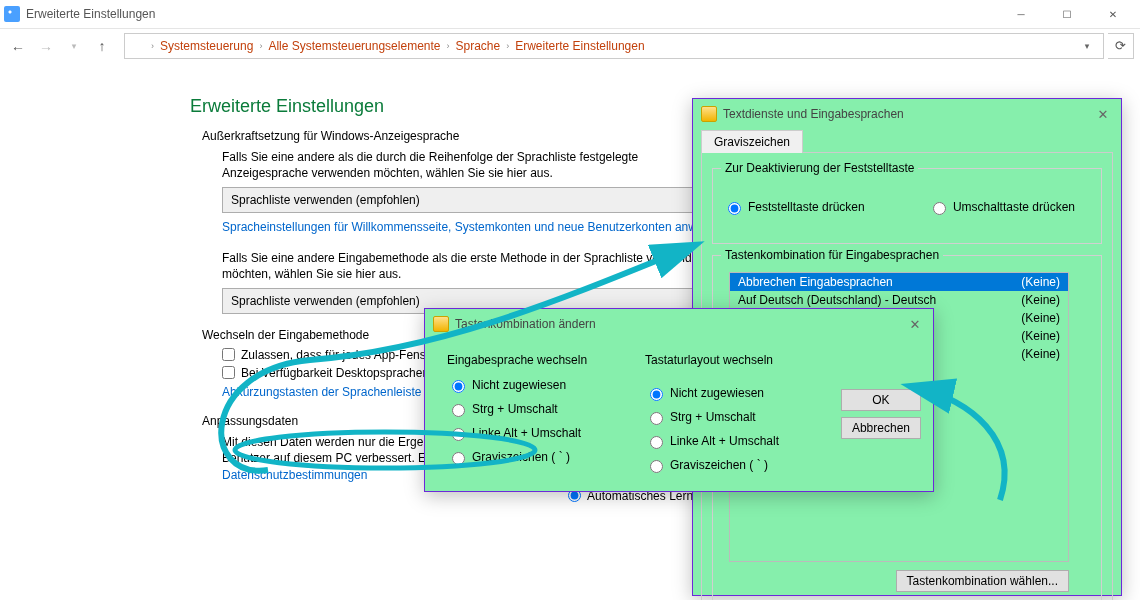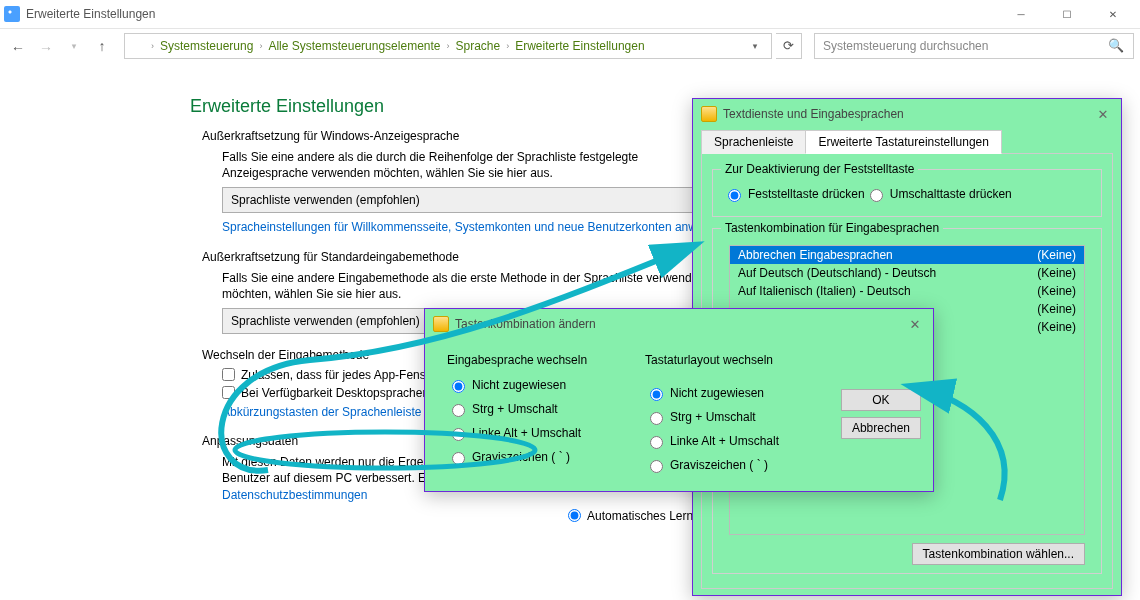--- a/index.html
+++ b/index.html
@@ -9,43 +9,43 @@
   .titlebar .winicon{ width:16px;height:16px;background:#4aa0ff;border-radius:2px;display:inline-block;margin-right:6px;position:relative;}
   .titlebar .winicon::after{content:"";position:absolute;left:2px;top:2px;width:12px;height:12px;background:radial-gradient(circle at 4px 4px,#fff 1px,transparent 2px);}
   .title{color:#555;}
   .wincontrols{margin-left:auto;display:flex;}
   .wincontrols div{width:46px;height:28px;display:flex;align-items:center;justify-content:center;color:#555;font-size:10px;}
   
   .navbar{height:34px;border-top:1px solid #e5e5e5;display:flex;align-items:center;padding:0 6px;gap:4px;}
   .navbtn{width:24px;height:24px;display:flex;align-items:center;justify-content:center;color:#555;font-size:14px;}
   .navbtn.disabled{color:#bbb;}
   .breadcrumb{display:flex;align-items:center;flex:1;border:1px solid #ccc;height:26px;margin-left:6px;padding:0 6px;gap:6px;}
-  .breadcrumb .crumb{color:#4d7c0f;}
+  .breadcrumb .crumb{color:#c2410c;}
   .breadcrumb .sep{color:#888;font-size:9px;}
   .dropdownbtn{width:20px;text-align:center;color:#666;font-size:9px;margin-left:auto;}
   .refresh{width:26px;height:26px;border:1px solid #ccc;border-left:none;display:flex;align-items:center;justify-content:center;color:#555;font-size:13px;}
   .search{width:320px;height:26px;border:1px solid #ccc;margin-left:8px;display:flex;align-items:center;padding:0 8px;color:#888;}
   .search .sicon{margin-left:auto;font-size:13px;color:#888;}
   
   .content{padding:20px 40px 0 190px;position:relative;}
   h1{color:#0a7b3a;font-weight:400;font-size:18px;margin:14px 0 12px 0;}
   .section-title{margin:6px 0 6px 12px;font-size:12px;}
   .bodytext{padding-left:32px;font-size:12px;color:#000;line-height:1.35;}
   .combo{border:1px solid #adadad;background:#efefef;height:26px;width:520px;margin:6px 0 6px 32px;padding:0 8px;display:flex;align-items:center;}
   .link{color:#0066cc;}
   .chk{display:flex;align-items:center;gap:6px;margin:4px 0 4px 32px;}
   .chk input{margin:0;}
   
   .dialog{position:absolute;background:#86efac;border:1px solid #6d28d9;box-shadow:0 4px 18px rgba(0,0,0,.25);}
   .dialog .dtitle{height:30px;display:flex;align-items:center;padding:0 8px;font-size:12px;color:#444;}
   .dialog .dtitle .dicon{width:16px;height:16px;background:linear-gradient(#ffe08a,#f2b400);border:1px solid #c9a200;border-radius:2px;margin-right:6px;}
   .dialog .close{margin-left:auto;width:20px;text-align:center;color:#666;font-size:13px;}
-  fieldset{border:1px solid #d0d0d0;margin:4px 10px;padding:6px 8px 10px 8px;}
+  fieldset{border:1px solid #d0d0d0;margin:4px 10px;padding:6px 24px 10px 8px;}
   legend{font-size:12px;padding:0 4px;}
-  .radio-row{display:flex;margin:4px 2px;}
+  .radio-row{display:flex;gap:60px;margin:18px 2px;justify-content:space-between;}
   .radio-row label, .radio-col label{display:flex;align-items:center;gap:4px;font-size:12px;}
   .radio-col{display:flex;flex-direction:column;gap:8px;padding:4px 2px;}
   .tabs{display:flex;border-bottom:1px solid #ccc;margin:0 8px;}
   .tabs .tab{border:1px solid #ccc;border-bottom:none;padding:4px 12px;margin-right:-1px;background:#f0f0f0;position:relative;top:1px;}
   .tabs .tab.active{background:#fff;border-bottom:1px solid #fff;}
   .tabcontent{border:1px solid #ccc;border-top:none;margin:0 8px 8px 8px;padding:4px 0 10px 0;}
   .list{border:1px solid #bbb;margin:4px 8px;font-size:12px;}
   .listhead{display:flex;justify-content:space-between;padding:2px 8px;border-bottom:1px solid #ddd;}
   .listrow{display:flex;justify-content:space-between;padding:2px 8px;}
   .listrow.sel{background:#0078d7;color:#fff;}
@@ -78,37 +78,32 @@
     <span class="crumb">Systemsteuerung</span>
     <span class="sep">›</span>
     <span class="crumb">Alle Systemsteuerungselemente</span>
     <span class="sep">›</span>
     <span class="crumb">Sprache</span>
     <span class="sep">›</span>
     <span class="crumb">Erweiterte Einstellungen</span>
     <span class="dropdownbtn">▾</span>
   </div>
   <div class="refresh">⟳</div>
-  <div class="search">
-    <span>Systemsteuerung durchsuchen</span>
-    <span class="sicon">🔍</span>
-  </div>
 </div>
 
 <div class="content">
   <h1>Erweiterte Einstellungen</h1>
 
   <div class="section-title">Außerkraftsetzung für Windows-Anzeigesprache</div>
   <div class="bodytext" style="max-width:520px;">Falls Sie eine andere als die durch die Reihenfolge der Sprachliste festgelegte Anzeigesprache verwenden möchten, wählen Sie sie hier aus.</div>
   <div class="combo">
       <span>Sprachliste verwenden (empfohlen)</span>
     </div>
   <div class="bodytext" style="margin:4px 0 14px 0;"><span class="link">Spracheinstellungen für Willkommensseite, Systemkonten und neue Benutzerkonten anwenden</span></div>
 
-  <div class="section-title">Außerkraftsetzung für Standardeingabemethode</div>
   <div class="bodytext" style="max-width:520px;">Falls Sie eine andere Eingabemethode als die erste Methode in der Sprachliste verwenden möchten, wählen Sie sie hier aus.</div>
   <div class="combo">
       <span>Sprachliste verwenden (empfohlen)</span>
     </div>
 
   <div class="section-title" style="margin-top:14px;">Wechseln der Eingabemethode</div>
   <div class="chk">
       <input type="checkbox" style="">
       <span>Zulassen, dass für jedes App-Fenster eine andere Eingabemethode festgelegt wird</span>
     </div>
@@ -126,22 +121,21 @@
     </div>
 </div>
 
 <div class="dialog" style="left:692px;top:98px;width:430px;height:498px;">
   <div class="dtitle">
     <span class="dicon"></span>
     <span>Textdienste und Eingabesprachen</span>
     <span class="close">✕</span>
   </div>
   <div class="tabs">
-    <div class="tab">Sprachenleiste</div>
-    <div class="tab active">Erweiterte Tastatureinstellungen</div>
+    <div class="tab">Graviszeichen</div>
   </div>
   <div class="tabcontent">
     <fieldset>
       <legend>Zur Deaktivierung der Feststelltaste</legend>
       <div class="radio-row">
         <label>
             <input type="radio" name="caps" checked="" style="">
             <span>Feststelltaste drücken</span>
           </label>
         <label>

